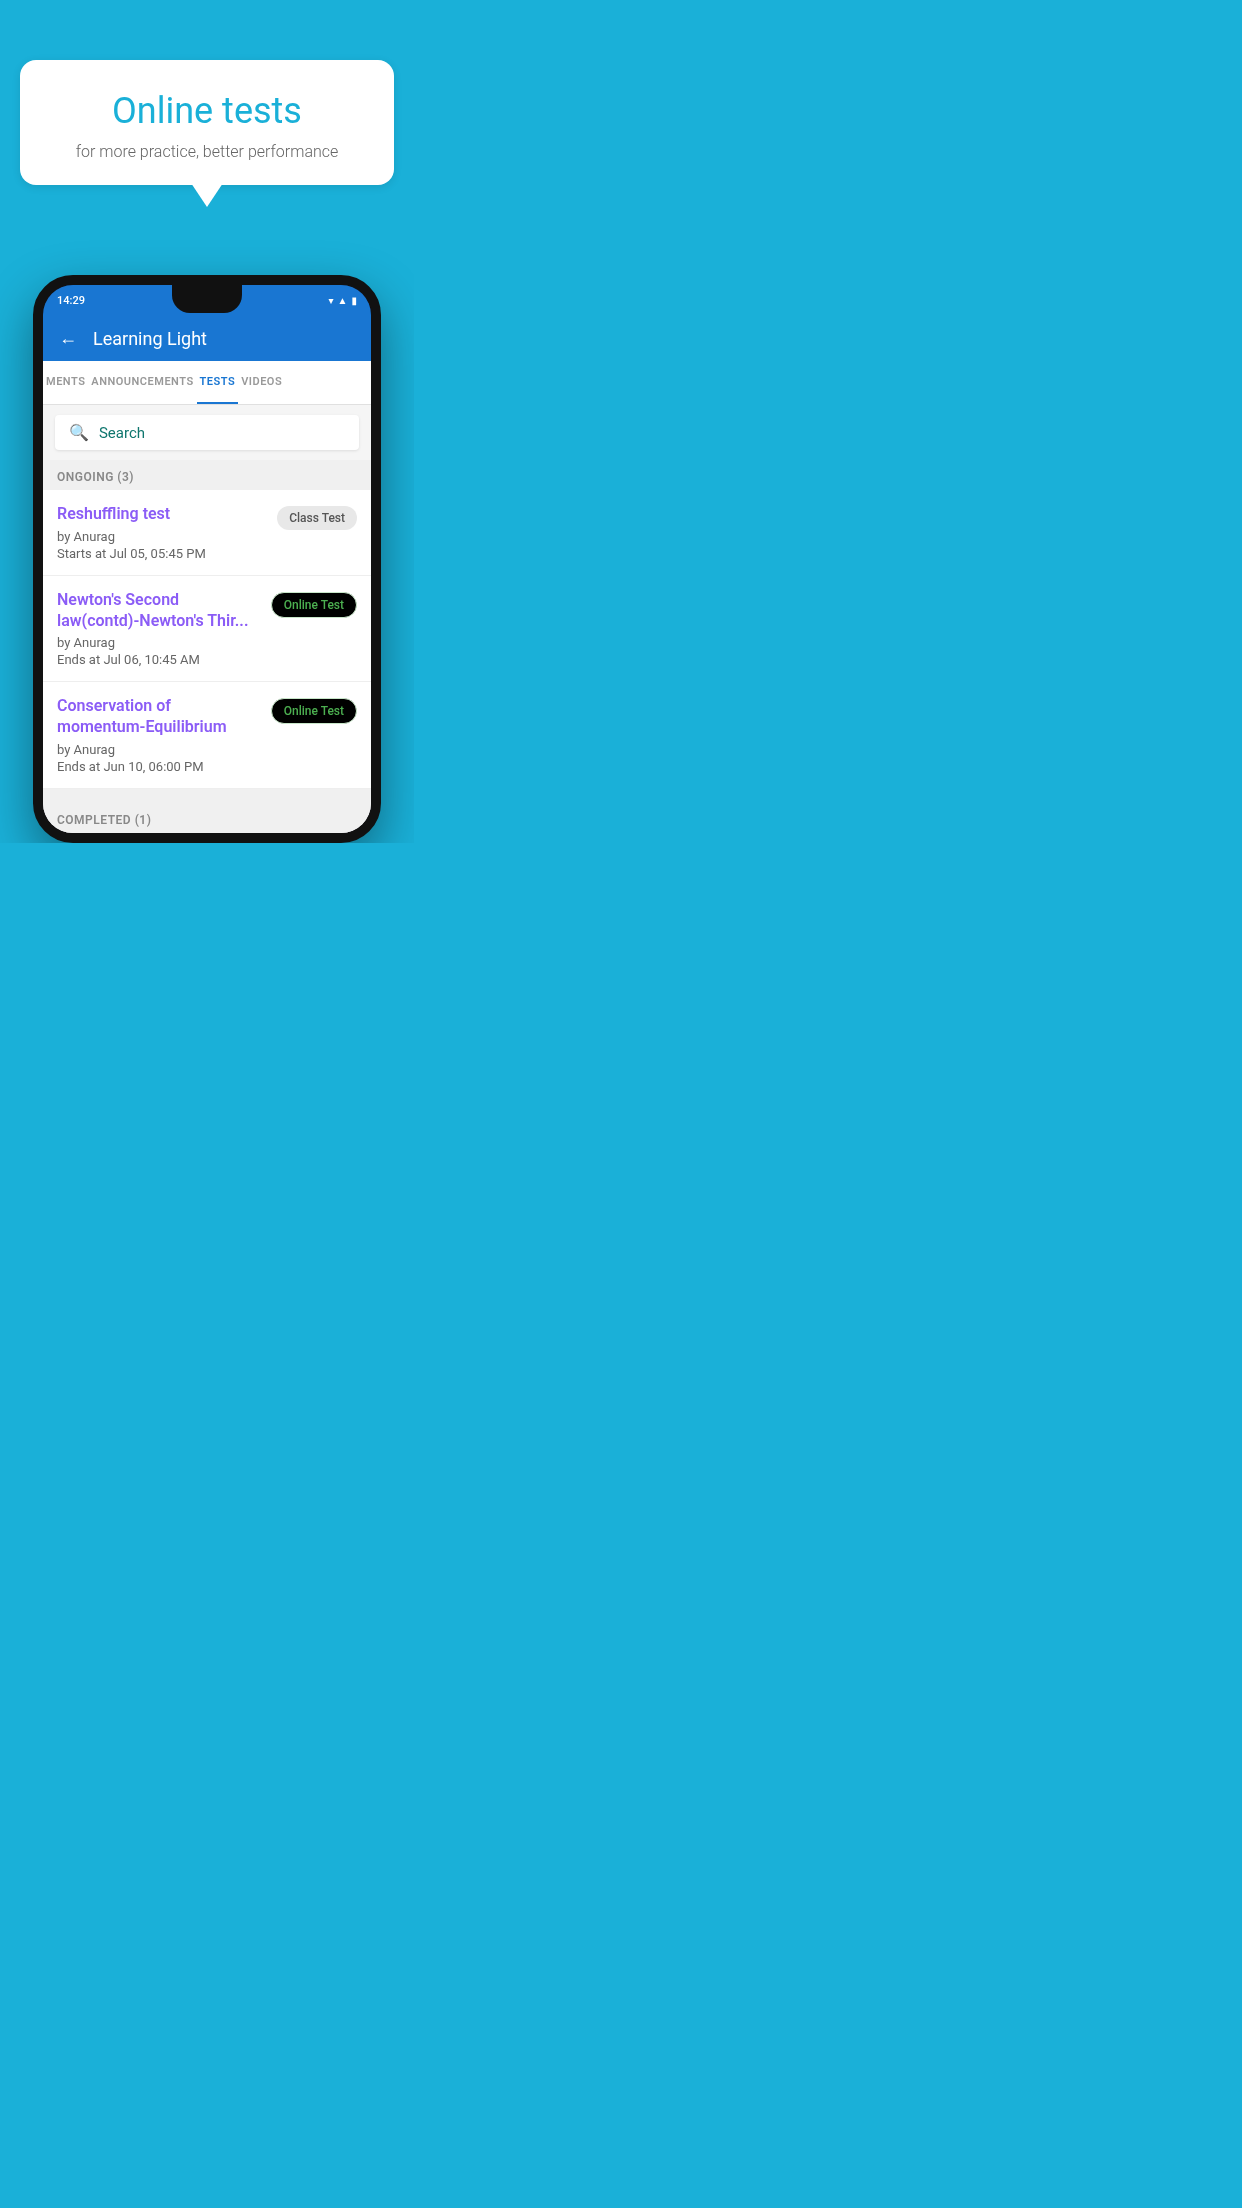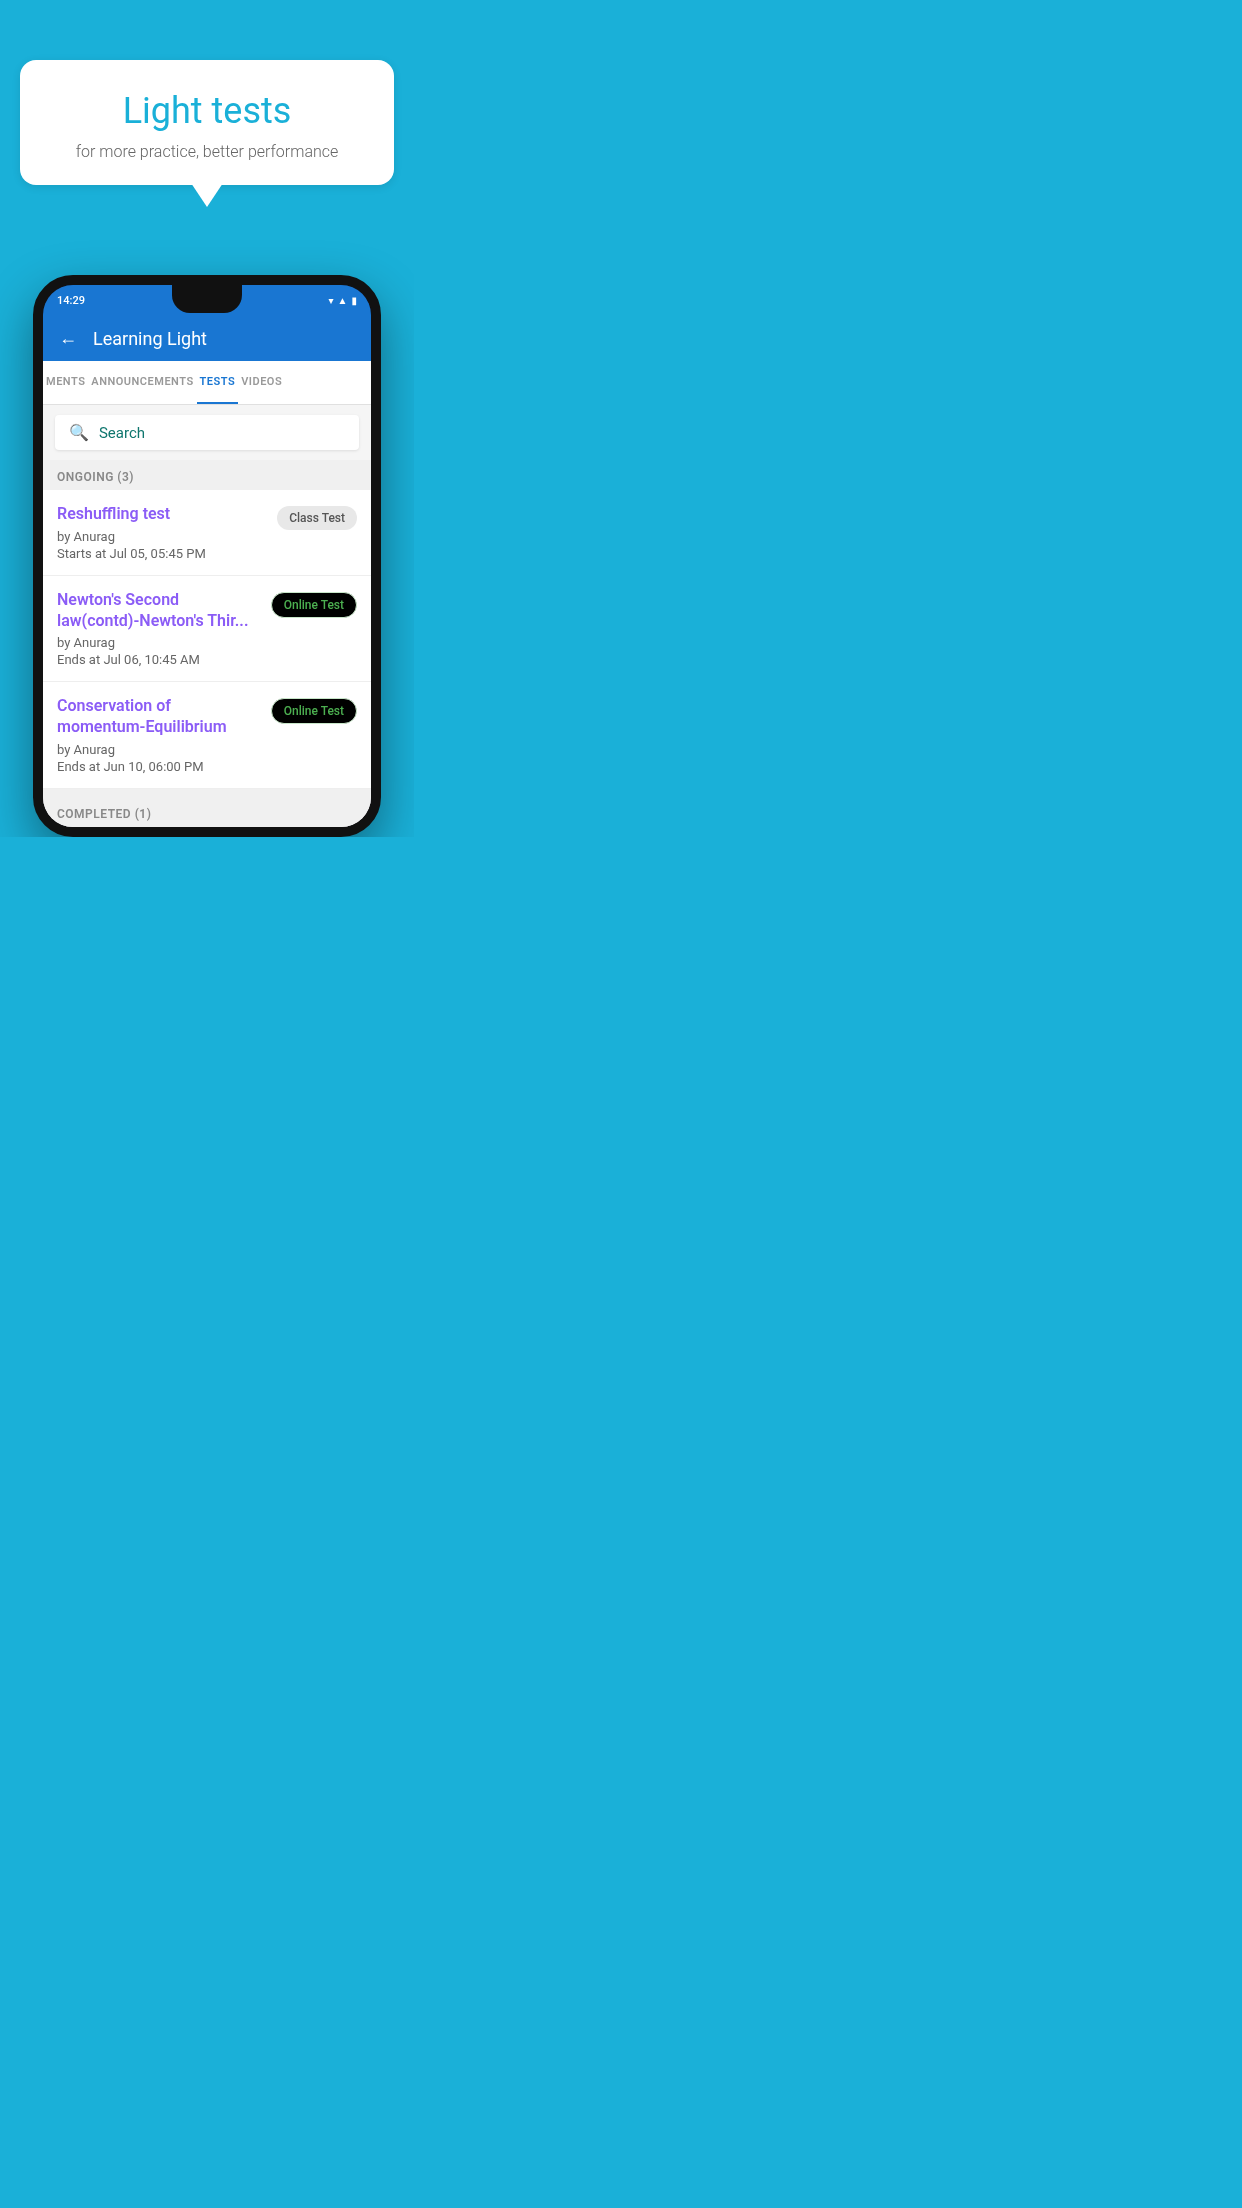--- a/index.html
+++ b/index.html
@@ -255,34 +255,34 @@
     }
 
     .badge-green {
       background: #000000;
       color: #4caf50;
       border: 1px solid #c8e6c9;
     }
 
     
     .completed-header {
-      padding: 18px 14px 6px;
+      padding: 24px 14px 6px;
       font-size: 12px;
       font-weight: 600;
       color: #888;
       letter-spacing: 0.5px;
       background: #f0f0f0;
     }
   </style>
 </head>
 <body>
 
 <div class="top-section">
   <div class="speech-bubble">
-    <div class="bubble-title">Light tests</div>
+    <div class="bubble-title">Online tests</div>
     <div class="bubble-subtitle">for more practice, better performance</div>
   </div>
 </div>
 
 <div class="phone-container">
   <div class="phone">
 
     <div class="phone-notch">
       <span class="status-time">14:29</span>
       <div class="status-icons">

